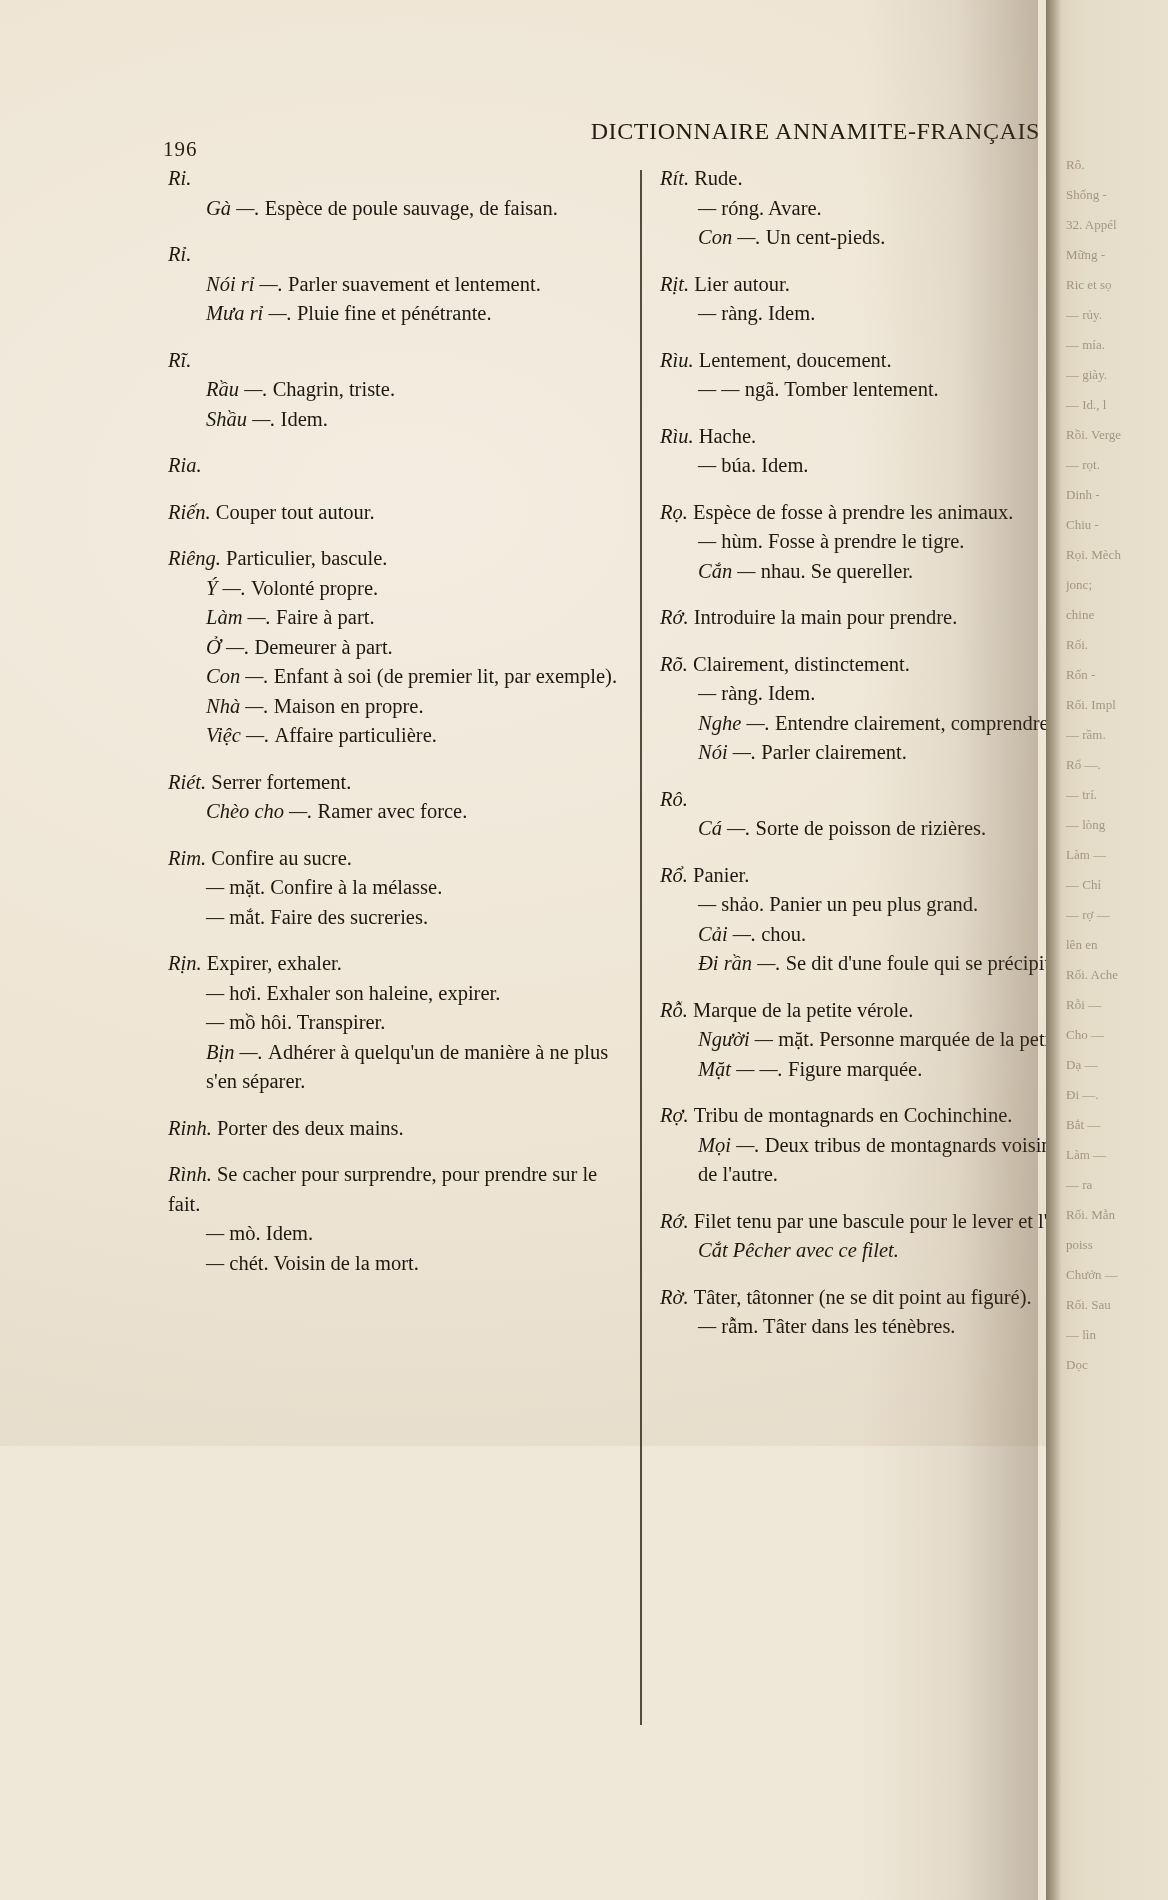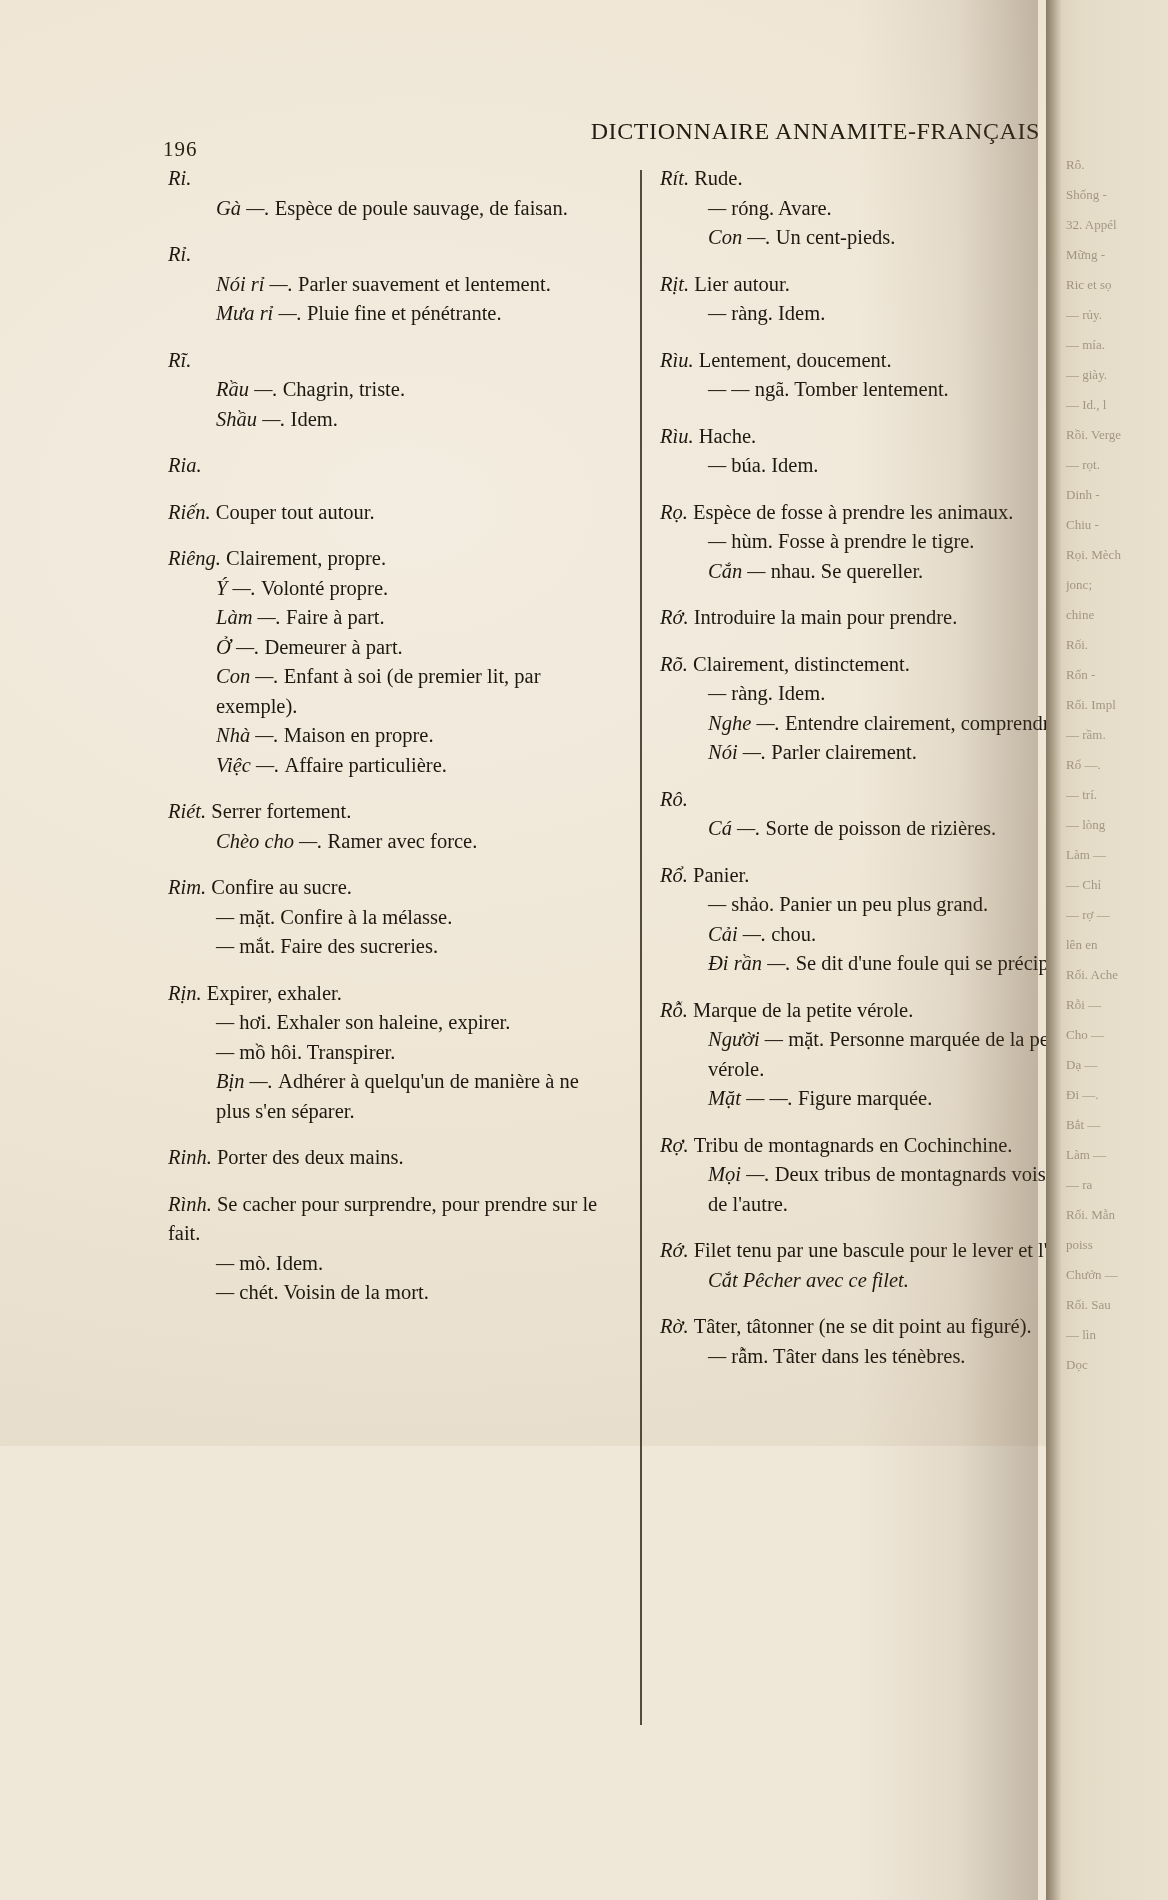--- a/index.html
+++ b/index.html
@@ -91,21 +91,21 @@
   }
   #col-left { left: 168px; width: 450px; }
   #col-right { left: 660px; width: 470px; }
 
   .entry { margin-bottom: 17px; }
   .head {
     text-indent: 0;
     margin-left: 0;
   }
   .sub {
-    margin-left: 48px;
+    margin-left: 38px;
     text-indent: -0px;
     padding-left: 0;
   }
   .it { font-style: italic; }
 </style>
 </head>
 <body>
 
 <div id="page">
 
@@ -129,21 +129,21 @@
         <div class="sub"><span class="it">Rầu —. </span><span>Chagrin, triste.</span></div>
         <div class="sub"><span class="it">Shầu —. </span><span>Idem.</span></div>
       </div>
       <div class="entry">
         <div class="head"><span class="it">Ria.</span></div>
       </div>
       <div class="entry">
         <div class="head"><span class="it">Riến. </span><span>Couper tout autour.</span></div>
       </div>
       <div class="entry">
-        <div class="head"><span class="it">Riêng. </span><span>Clairement, propre.</span></div>
+        <div class="head"><span class="it">Riêng. </span><span>Particulier, bascule.</span></div>
         <div class="sub"><span class="it">Ý —. </span><span>Volonté propre.</span></div>
         <div class="sub"><span class="it">Làm —. </span><span>Faire à part.</span></div>
         <div class="sub"><span class="it">Ở —. </span><span>Demeurer à part.</span></div>
         <div class="sub"><span class="it">Con —. </span><span>Enfant à soi (de premier lit, par exemple).</span></div>
         <div class="sub"><span class="it">Nhà —. </span><span>Maison en propre.</span></div>
         <div class="sub"><span class="it">Việc —. </span><span>Affaire particulière.</span></div>
       </div>
       <div class="entry">
         <div class="head"><span class="it">Riét. </span><span>Serrer fortement.</span></div>
         <div class="sub"><span class="it">Chèo cho —. </span><span>Ramer avec force.</span></div>

